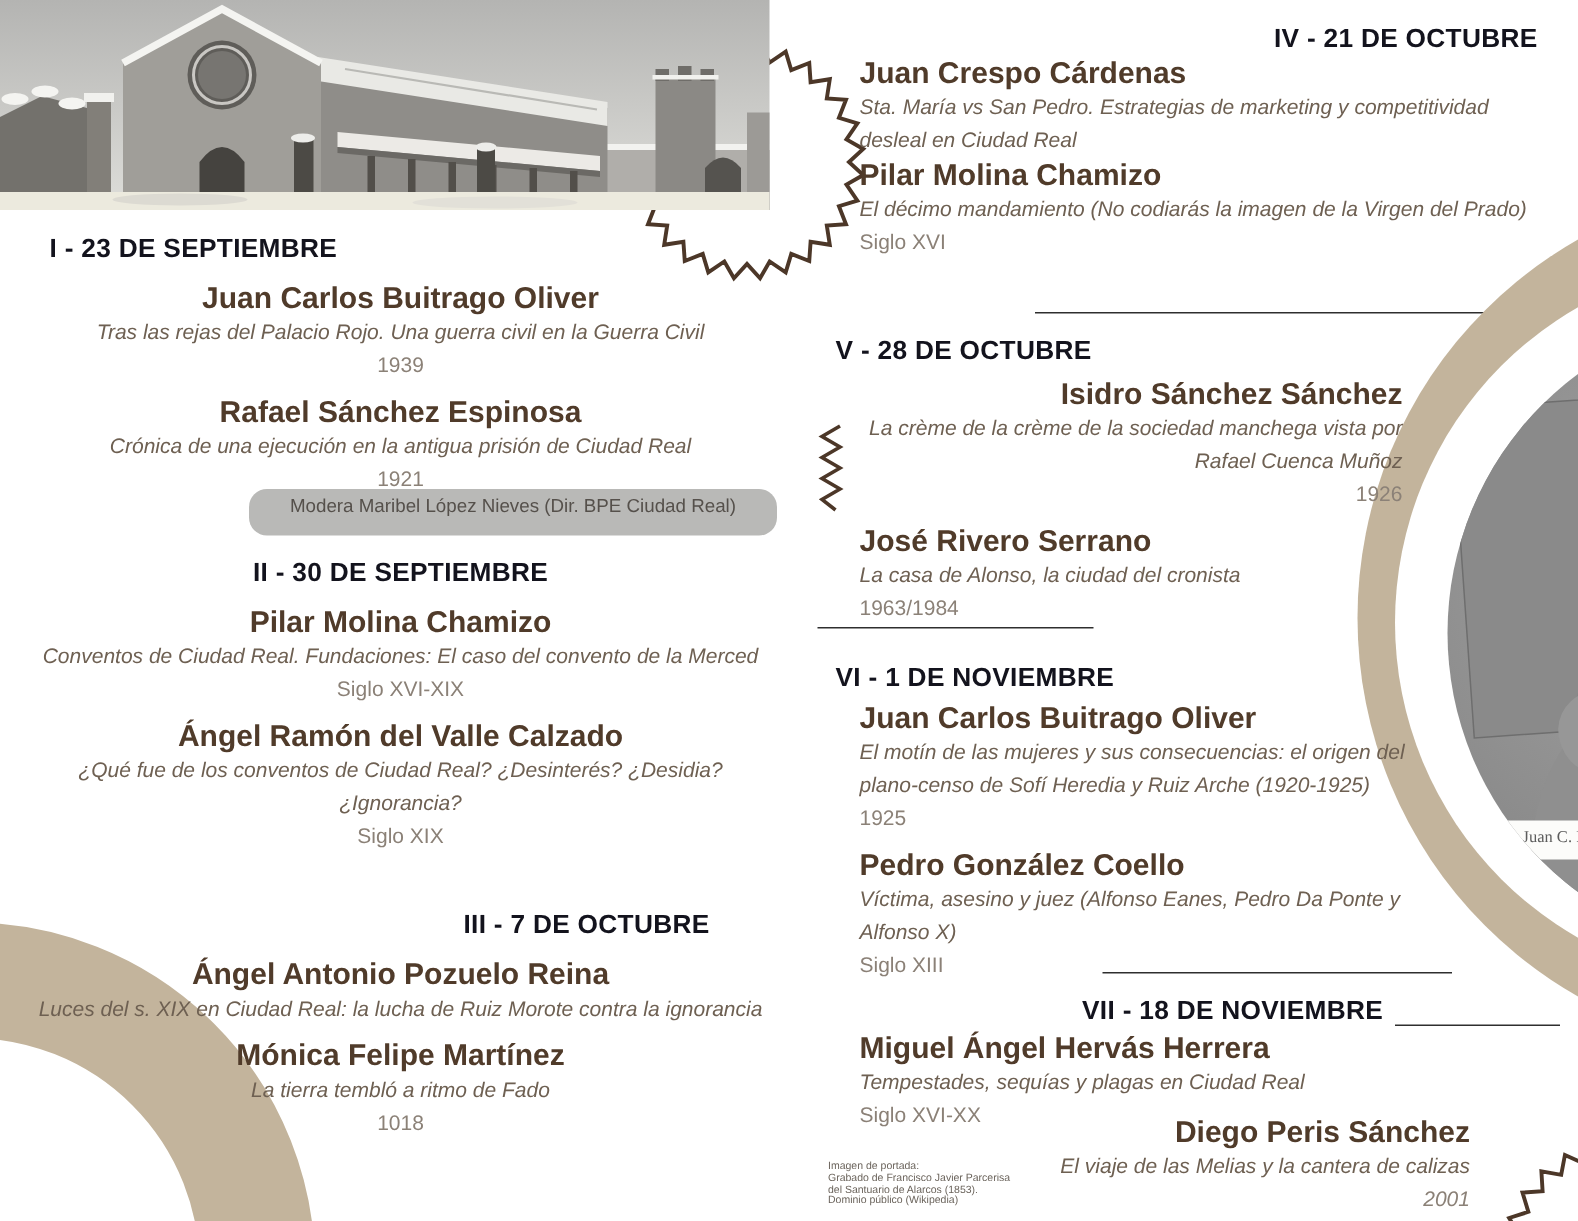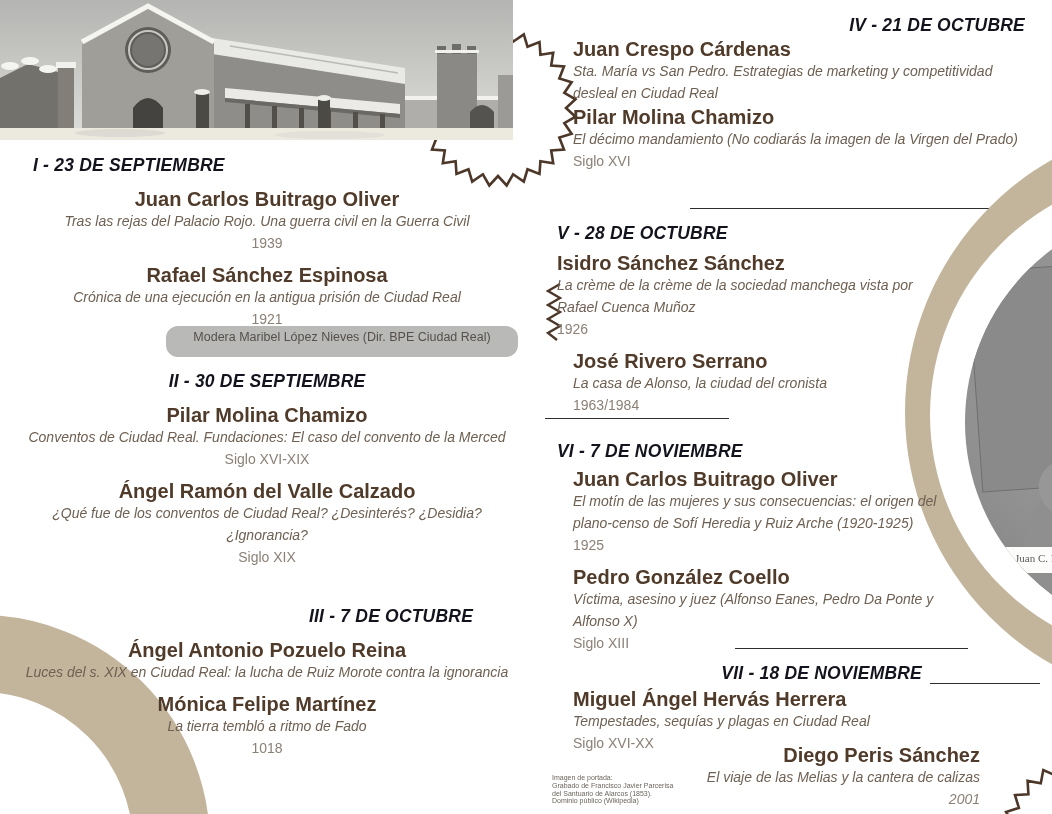--- a/index.html
+++ b/index.html
@@ -14,21 +14,21 @@
   .disc-tan{left:905px;top:122px;width:580px;height:580px;background:var(--tan);z-index:2;}
   .disc-white{left:930px;top:173px;width:484px;height:484px;background:#fff;z-index:3;}
   .disc-photo{left:965px;top:207px;width:430px;height:430px;overflow:hidden;z-index:4;
               background:radial-gradient(circle at 38% 40%, #a3a3a3 0%, #8c8c8c 55%, #747474 100%);}
   .ring-bl{position:absolute;left:-250px;top:615px;width:460px;height:460px;border-radius:50%;
            border:77px solid var(--tan);box-sizing:border-box;z-index:1;}
 
   
   .sec{position:absolute;z-index:5;}
   .sec-title{margin:0;font-size:17.5px;line-height:26px;font-weight:800;letter-spacing:.2px;
-             color:var(--header-text);font-style:italic;}
+             color:var(--header-text);}
   .entry{margin-top:10px;}
   .name{font-weight:700;font-size:20px;line-height:22px;color:var(--name-text);}
   .talk{font-style:italic;font-size:14px;line-height:22px;color:var(--talk-text);}
   .period{font-size:14px;line-height:22px;color:var(--period-text);}
   .period-italic{font-style:italic;}
   .center{text-align:center;}
   .right{text-align:right;}
 
   .pill{position:absolute;left:166px;top:326px;width:352px;height:31px;z-index:5;
         background:var(--pill-bg);border-radius:12px;text-align:center;
@@ -194,34 +194,34 @@
     </div>
     <div class="entry" style="margin-top:2px;">
       <div class="name">Pilar Molina Chamizo</div>
       <div class="talk">El décimo mandamiento (No codiarás la imagen de la Virgen del Prado)</div>
       <div class="period">Siglo XVI</div>
     </div>
   </section>
 
   <section class="sec" id="sec-5" style="left:557px;top:220px;width:378px;">
     <h2 class="sec-title">V - 28 DE OCTUBRE</h2>
-    <div class="entry" style="margin-left:0;margin-top:6px;">
+    <div class="entry" style="margin-left:16px;margin-top:6px;text-align:right;">
       <div class="name">Isidro Sánchez Sánchez</div>
       <div class="talk">La crème de la crème de la sociedad manchega vista por Rafael Cuenca Muñoz</div>
       <div class="period">1926</div>
     </div>
     <div class="entry" style="margin-left:16px;">
       <div class="name">José Rivero Serrano</div>
       <div class="talk">La casa de Alonso, la ciudad del cronista</div>
       <div class="period">1963/1984</div>
     </div>
   </section>
 
   <section class="sec" id="sec-6" style="left:557px;top:438px;width:382px;">
-    <h2 class="sec-title">VI - 7 DE NOVIEMBRE</h2>
+    <h2 class="sec-title">VI - 1 DE NOVIEMBRE</h2>
     <div class="entry" style="margin-left:16px;margin-top:4px;">
       <div class="name">Juan Carlos Buitrago Oliver</div>
       <div class="talk">El motín de las mujeres y sus consecuencias: el origen del plano-censo de Sofí Heredia y Ruiz Arche (1920-1925)</div>
       <div class="period">1925</div>
     </div>
     <div class="entry" style="margin-left:16px;">
       <div class="name">Pedro González Coello</div>
       <div class="talk">Víctima, asesino y juez (Alfonso Eanes, Pedro Da Ponte y Alfonso X)</div>
       <div class="period">Siglo XIII</div>
     </div>

